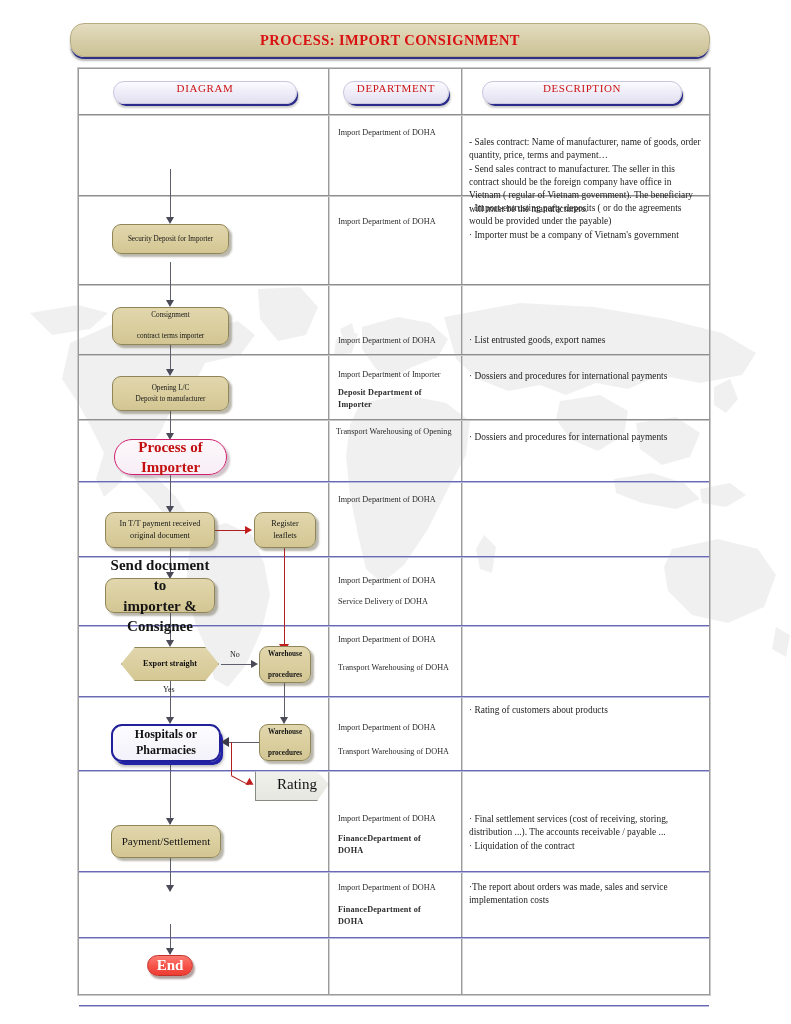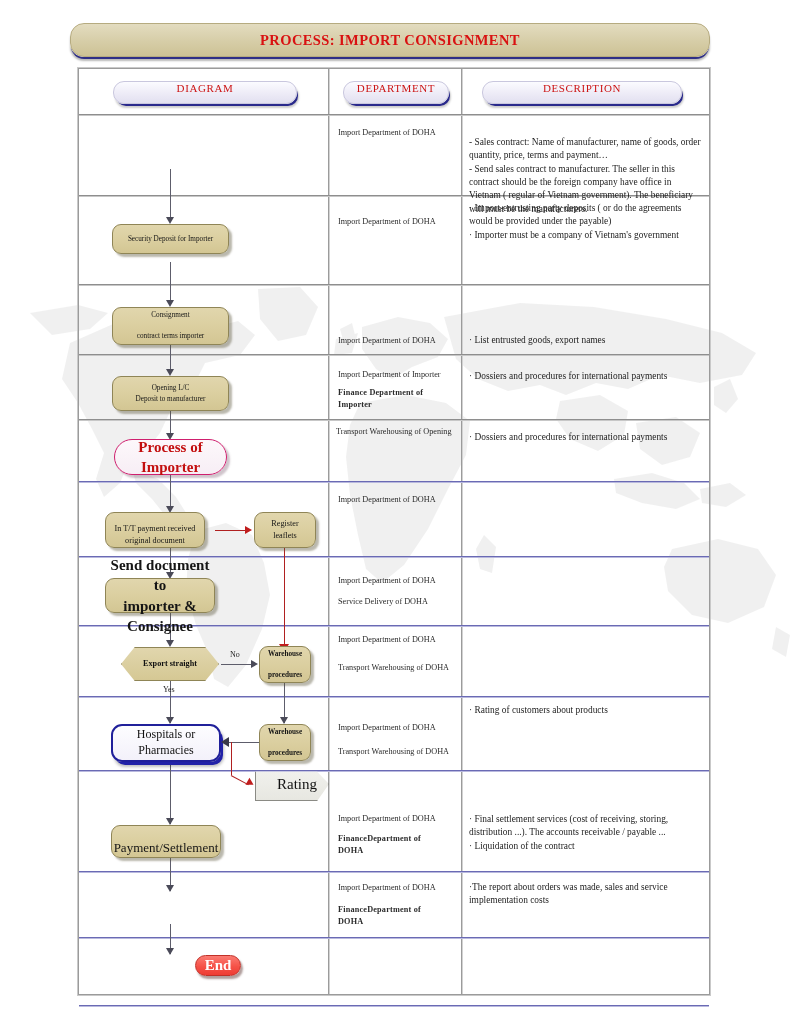--- a/index.html
+++ b/index.html
@@ -42,29 +42,29 @@
   .node{position:absolute;box-sizing:border-box;display:flex;align-items:center;
     justify-content:center;text-align:center;z-index:6;}
   .node .lbl{display:block;width:100%;padding:0 4px;}
 
   .n-tan{background:linear-gradient(180deg,#e1d6ad 0%,#dbcfa0 50%,#d3c693 100%);
     border:1px solid #8f8556;border-radius:9px;
     box-shadow:3px 3px 2px rgba(90,85,60,.42);color:#151515;}
 
   .n-white{background:linear-gradient(180deg,#fdfdff 0%,#f3f1fa 100%);
     border:2px solid #20209a;border-radius:11px;
-    box-shadow:3px 4px 0 -1px #2222a8, 3px 5px 3px rgba(0,0,0,.25);color:#111;}
+    box-shadow:3px 4px 0 -1px #2222a8, 3px 5px 3px rgba(0,0,0,.25);color:#111;font-weight:bold;}
 
   .n-pink{background:linear-gradient(180deg,#fdf8fb 0%,#f7eef5 100%);
     border:1.6px solid #cf1f6e;border-radius:18px;
     box-shadow:3px 3px 2px rgba(120,90,110,.35);color:#c30f0f;font-weight:bold;}
 
   .n-end{background:linear-gradient(180deg,#fb7b72 0%,#f55248 55%,#ee3c33 100%);
     border:1px solid #c13028;border-radius:13px;
-    box-shadow:2px 3px 2px rgba(80,40,35,.45);color:#ffffff;font-weight:bold;margin-left:48px;}
+    box-shadow:2px 3px 2px rgba(80,40,35,.45);color:#ffffff;font-weight:bold;}
 
   
   .n-hex{background:linear-gradient(180deg,#e1d6ad 0%,#d5c894 100%);
     border:1px solid #8f8556;color:#111;font-weight:bold;
     clip-path:polygon(14% 0,86% 0,100% 50%,86% 100%,14% 100%,0 50%);
     filter:drop-shadow(2px 3px 1.5px rgba(90,85,60,.45));}
 
   
   .n-flag{background:linear-gradient(180deg,#f2f2ee 0%,#e7e7e1 100%);
     border:1px solid #8a8a84;color:#111;
@@ -83,21 +83,21 @@
   .arw-down-red{border-left:5px solid transparent;border-right:5px solid transparent;border-top:8px solid #c01d1d;}
   .arw-right-red{border-top:4.5px solid transparent;border-bottom:4.5px solid transparent;border-left:7px solid #c01d1d;}
   .arw-right-gray{border-top:4.5px solid transparent;border-bottom:4.5px solid transparent;border-left:7px solid #4a4a58;}
   .arw-left-gray{border-top:5px solid transparent;border-bottom:5px solid transparent;border-right:8px solid #3a3a48;}
 
   .br-label{position:absolute;font-size:8px;color:#1c1c1c;z-index:6;}
 
   .t9{font-size:7.2px;line-height:1.45;}
   .t10{font-size:8.2px;line-height:1.45;}
   .t11{font-size:15px;line-height:1.35;justify-content:flex-end;}
-  .t12{font-size:13px;line-height:1.3;align-items:flex-end;}
+  .t12{font-size:11px;line-height:1.3;}
   .t13{font-size:12px;line-height:1.3;}
 </style>
 </head>
 <body>
 
 <div id="watermark">
   <svg viewBox="0 0 791 418" xmlns="http://www.w3.org/2000/svg">
     <g fill="#cfcfcf">
 
       <path d="M70 60 L120 38 L175 30 L215 44 L238 38 L255 52 L240 72 L205 80 L195 100 L175 118 L160 150 L146 168 L130 176 L120 200 L104 214 L96 196 L104 170 L92 146 L78 120 L62 96 Z"></path>
@@ -193,37 +193,37 @@
   <div class="conn v-gray" style="left:91px;top:276px;height:29px;"></div>
   <div class="arw arw-down-gray" style="left:87px;top:300px;"></div>
 
   <div class="node n-tan t9" style="left:33px;top:307px;width:117px;height:35px;">
     <span class="lbl">
       <span>Opening L/C</span><br>
       <span>Deposit to manufacturer</span>
     </span>
   </div>
   <div class="dept-text t10" style="left:259px;top:300px;width:122px;">Import Department of Importer</div>
-  <div class="dept-text t10 bold" style="left:259px;top:318px;width:110px;">Finance Department of Importer</div>
+  <div class="dept-text t10 bold" style="left:259px;top:318px;width:110px;">Deposit Department of Importer</div>
   <div class="desc-text" style="left:390px;top:301px;width:234px;">·  Dossiers and procedures for international payments</div>
   <div class="conn v-gray" style="left:91px;top:342px;height:27px;"></div>
   <div class="arw arw-down-gray" style="left:87px;top:364px;"></div>
 
   <div class="node n-pink t11" style="left:35px;top:370px;width:113px;height:36px;">
     <span class="lbl">
       <span>Process of</span><br>
       <span>Importer</span>
     </span>
   </div>
   <div class="dept-text t10" style="left:257px;top:357px;width:118px;">Transport Warehousing  of Opening</div>
   <div class="desc-text" style="left:390px;top:362px;width:234px;">·  Dossiers and procedures for international payments</div>
   <div class="conn v-gray" style="left:91px;top:406px;height:36px;"></div>
   <div class="arw arw-down-gray" style="left:87px;top:437px;"></div>
 
-  <div class="node n-tan t10" style="left:26px;top:443px;width:100px;height:36px;align-items:flex-end;">
+  <div class="node n-tan t10" style="left:26px;top:443px;width:110px;height:36px;">
     <span class="lbl">
       <span>In T/T payment  received</span><br>
       <span>original document</span>
     </span>
   </div>
   <div class="conn h-red" style="left:136px;top:461px;width:32px;"></div>
   <div class="arw arw-right-red" style="left:166px;top:457px;"></div>
   <div class="node n-tan t10" style="left:175px;top:443px;width:62px;height:36px;">
     <span class="lbl">Register leaflets</span>
   </div>

